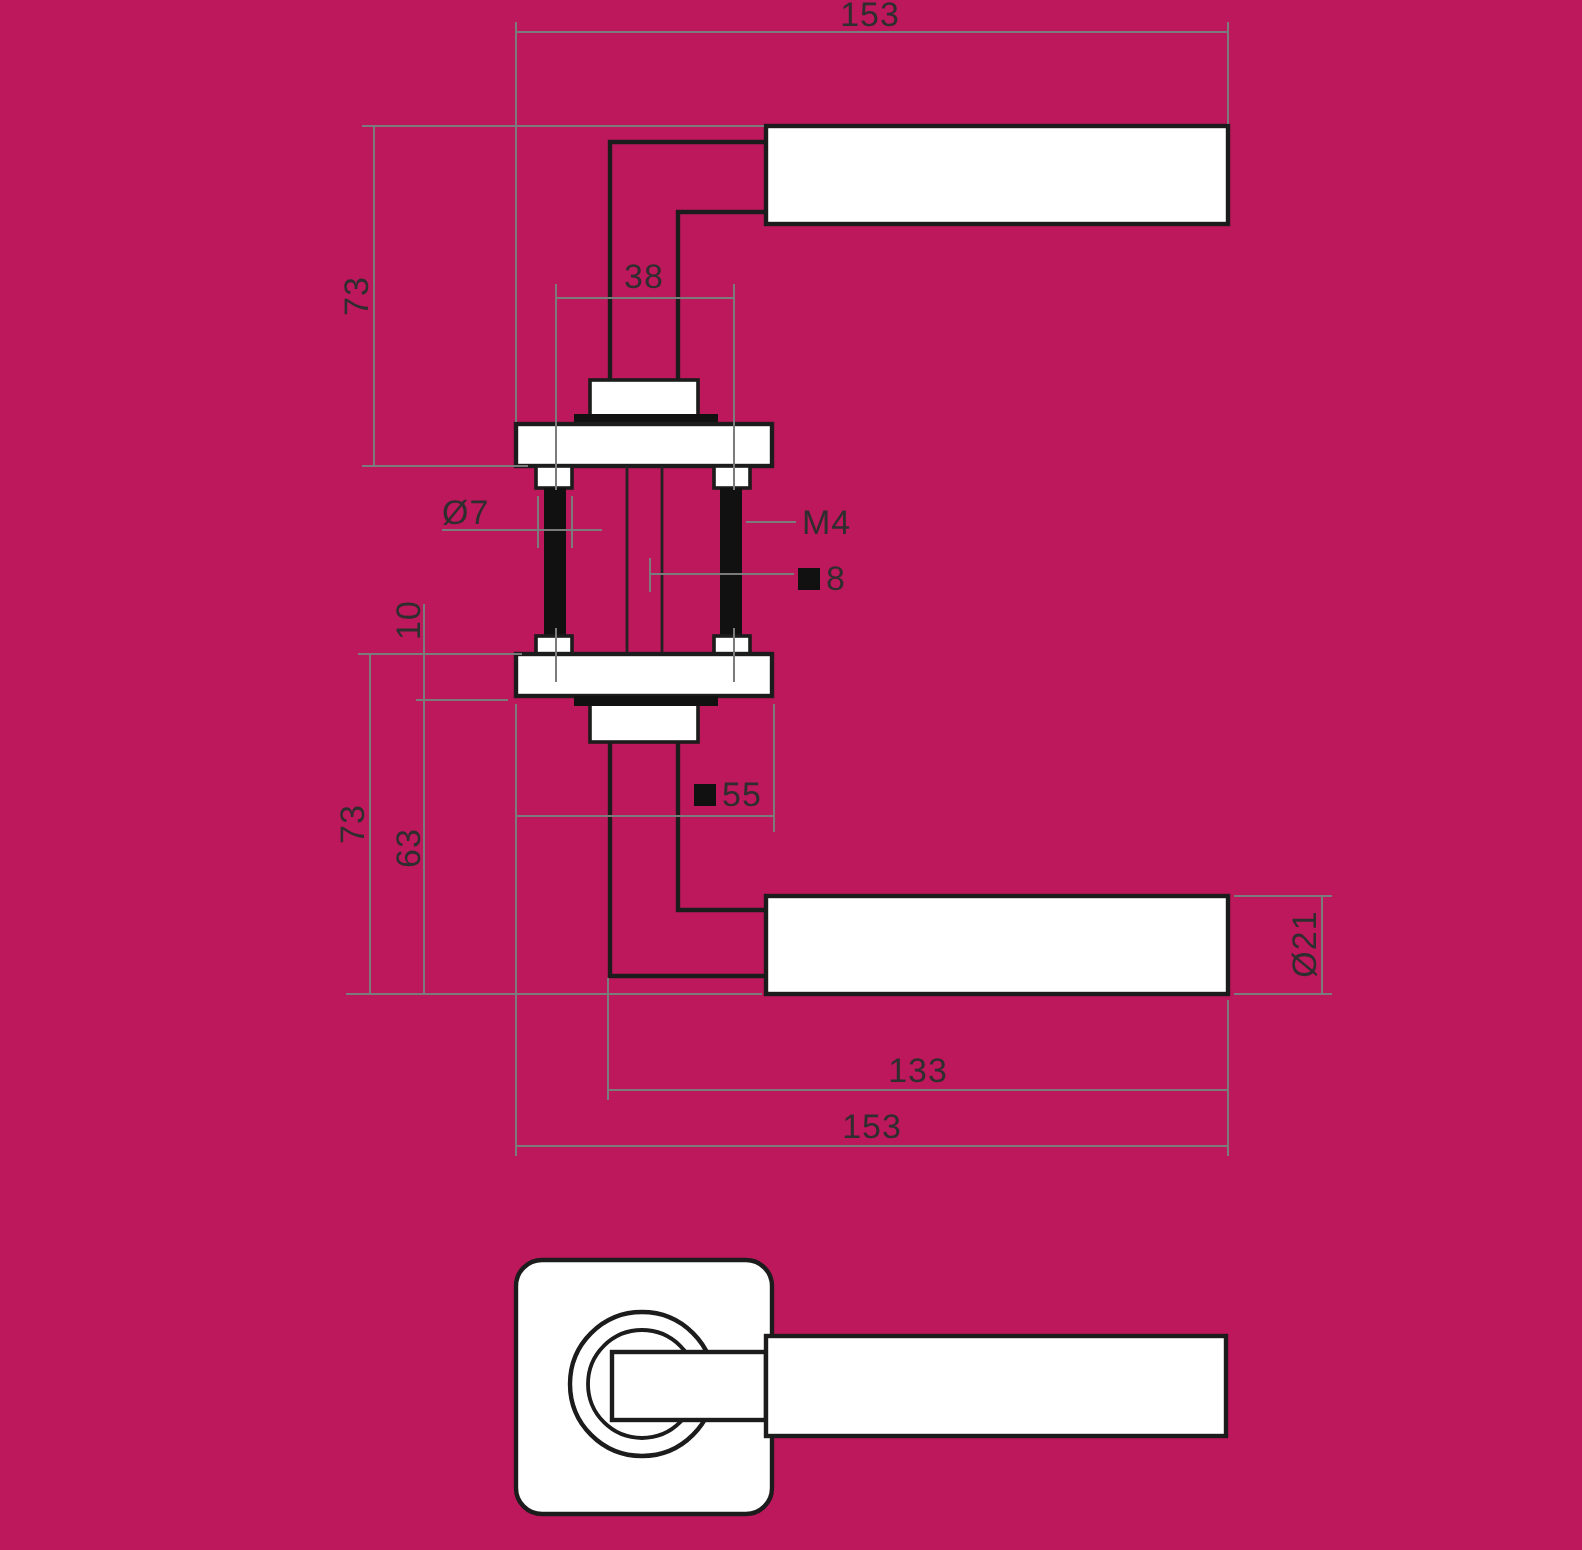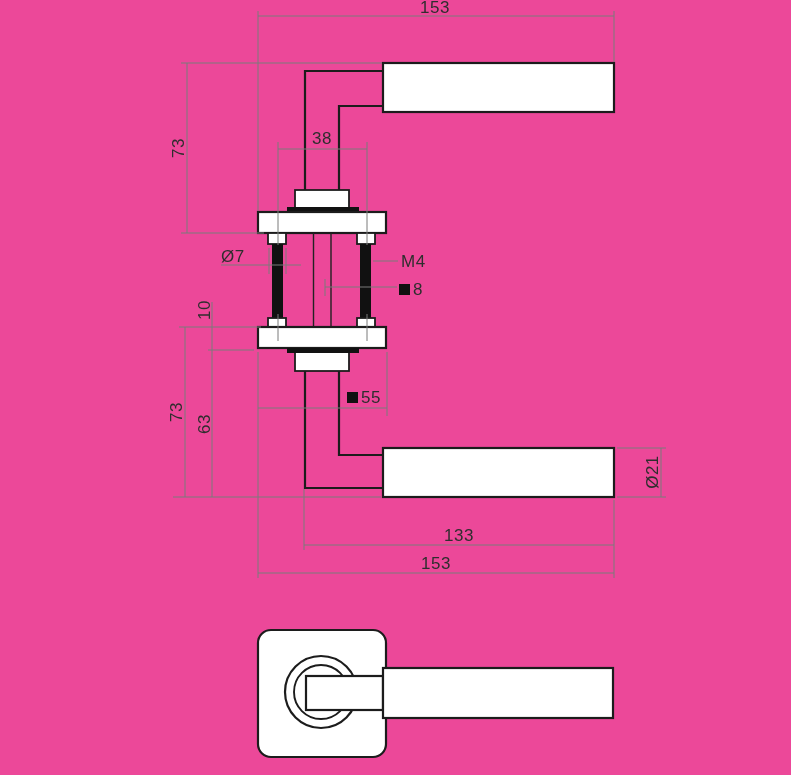--- a/index.html
+++ b/index.html
@@ -1,16 +1,16 @@
 <!DOCTYPE html>
 <html><head>
 <meta charset="utf-8">
 <style>
   html,body{margin:0;padding:0;background:#ffffff;}
-  .canvas{position:relative;width:791px;height:775px;background:#ec4899;overflow:hidden;}
+  .canvas{position:relative;width:791px;height:775px;background:#be185d;overflow:hidden;}
   svg{display:block;}
   text{font-family:"Liberation Sans","DejaVu Sans",sans-serif;font-size:17px;fill:#2e2e2e;letter-spacing:.5px;}
   .obj{fill:#ffffff;stroke:#1c1c1c;stroke-width:2.2;}
   .obj-thin{fill:#ffffff;stroke:#1c1c1c;stroke-width:1.8;}
   .solid{fill:#111111;stroke:none;}
   .oline{fill:none;stroke:#1c1c1c;stroke-width:2.2;}
   .cline{fill:none;stroke:#222222;stroke-width:1.4;}
   .dim{fill:none;stroke:#7b7b7b;stroke-width:1;}
 </style>
 </head>

